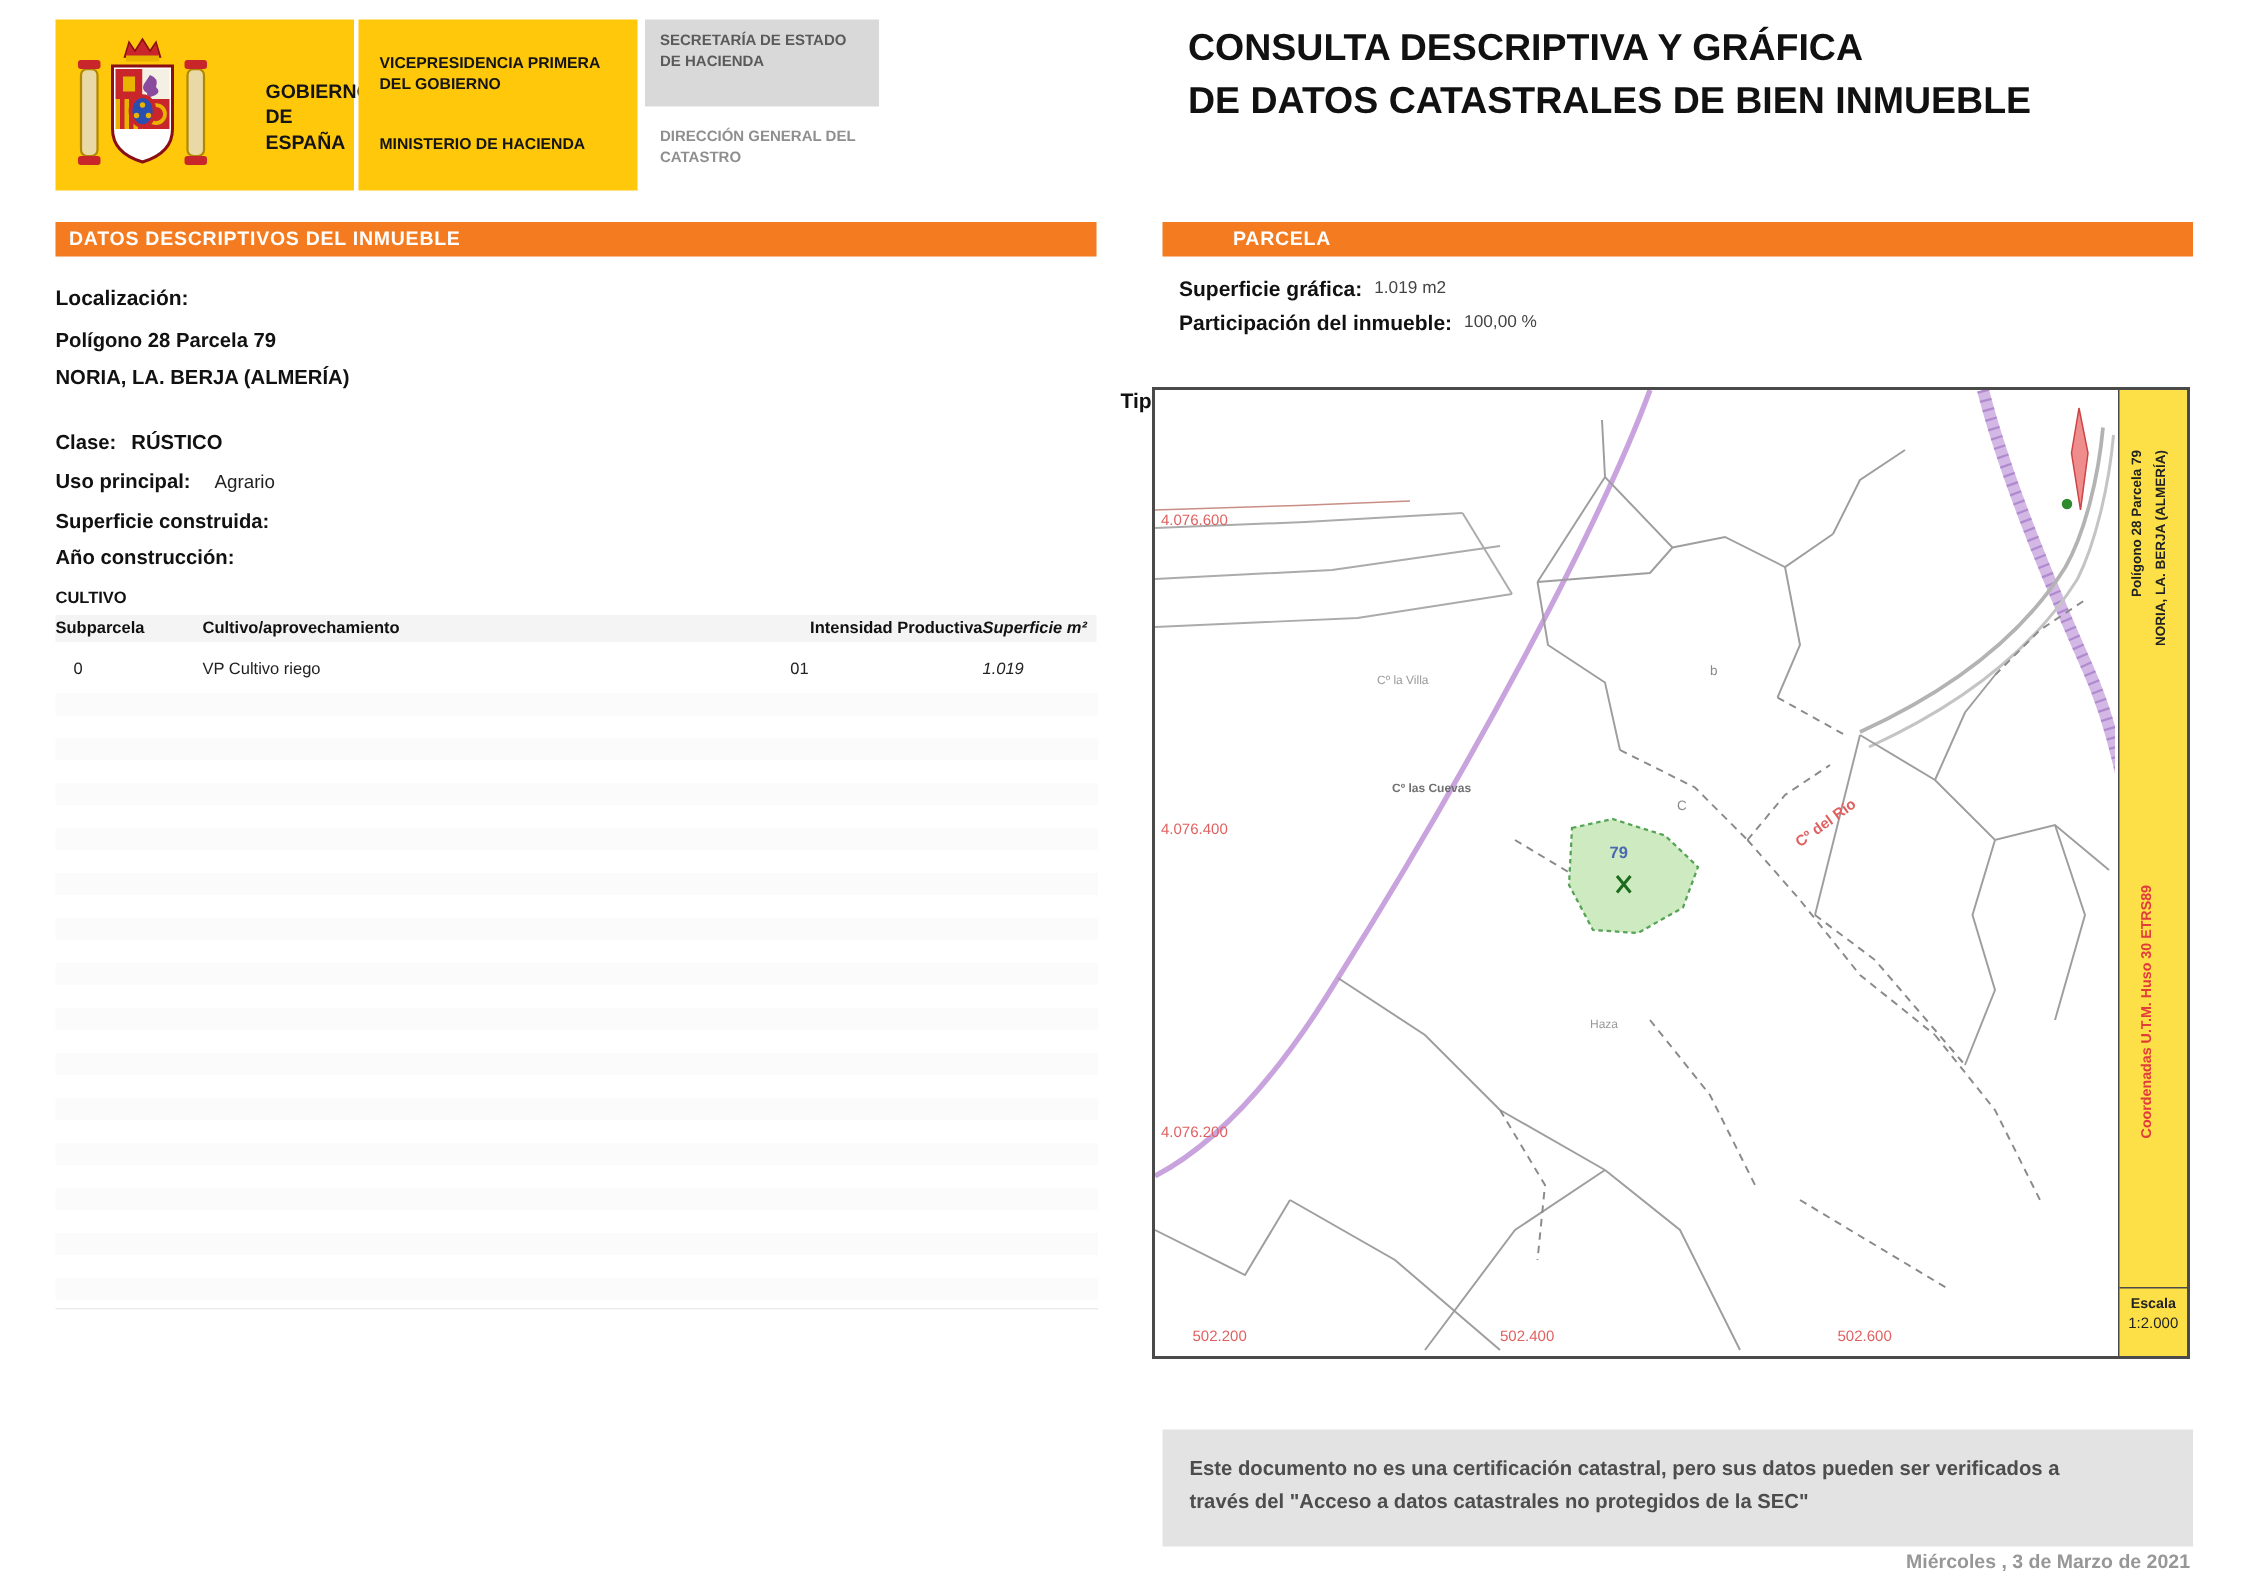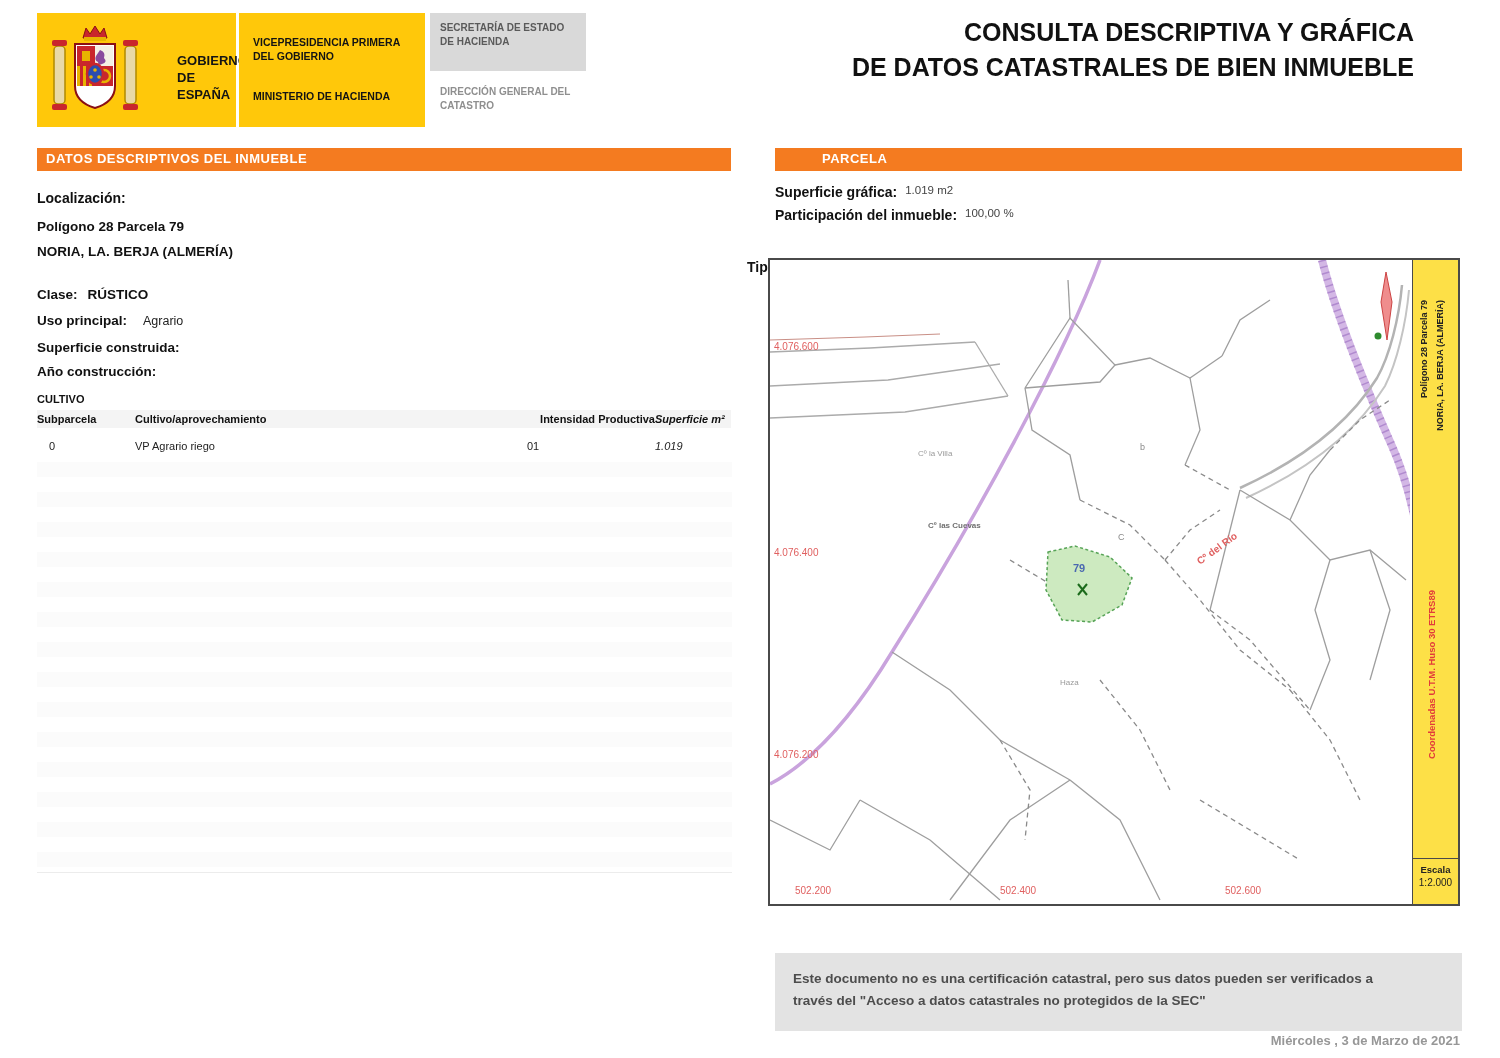--- a/index.html
+++ b/index.html
@@ -11,21 +11,21 @@
   .ybox{background:#FFC80A;}
   .emblem-box{left:37px;top:13px;width:199px;height:114px;}
   .mid-box{left:239px;top:13px;width:186px;height:114px;}
   .gob-text{left:140px;top:40px;font-size:13px;font-weight:bold;line-height:1.3;color:#141414;}
   .vice-text{left:14px;top:22px;font-size:10.5px;font-weight:bold;line-height:1.35;color:#141414;width:160px;}
   .mini-text{left:14px;top:76px;font-size:10.5px;font-weight:bold;line-height:1.35;color:#141414;width:160px;}
   .graybox{left:430px;top:13px;width:156px;height:58px;background:#d9d9d9;padding:8px 10px;box-sizing:border-box;
            font-size:10px;font-weight:bold;color:#5a5a5a;line-height:1.35;}
   .dirgen{left:440px;top:85px;width:140px;font-size:10px;font-weight:bold;color:#8f8f8f;line-height:1.35;}
 
-  .title-wrap{left:754px;top:18px;width:660px;text-align:right;}
+  .title-wrap{left:792px;top:18px;width:660px;text-align:left;}
   .title-l1{font-size:25px;font-weight:bold;color:#111;}
   .title-l2{font-size:25px;font-weight:bold;color:#111;margin-top:6px;}
   .ref-row{left:780px;top:100px;width:660px;display:flex;justify-content:center;gap:22px;align-items:baseline;}
   .ref-label{font-size:15px;font-weight:bold;color:#111;}
   .ref-value{font-size:13px;color:#3c3c3c;letter-spacing:1px;}
 
   
   .orange-bar{background:#F47B20;color:#ffffff;font-size:13px;font-weight:bold;
               padding:3px 0 3px 9px;letter-spacing:.5px;box-sizing:border-box;height:23px;}
   .bar-left{left:37px;top:148px;width:694px;}
@@ -43,21 +43,21 @@
   .chead{font-weight:bold;color:#111;background:#f4f4f4;padding:3px 0;}
   .crow{color:#222;padding:4px 0;}
   .crow .c1{padding-left:12px;}
   .crow .c3{text-align:center;padding-right:60px;}
   .crow .c4{padding-right:20px;}
   .stripes{left:37px;top:462px;width:695px;height:410px;
            background:repeating-linear-gradient(180deg,#fbfbfb 0 15px,#ffffff 15px 30px);
            border-bottom:1px solid #ececec;}
 
   
-  .pr-row{display:flex;gap:8px;align-items:flex-start;}
+  .pr-row{display:flex;gap:8px;align-items:center;margin-left:11px;}
   .pr-label{font-weight:bold;font-size:14px;color:#111;}
   .pr-value{font-size:11.5px;color:#444;}
 
   .mapbox{left:768px;top:258px;width:692px;height:648px;border:2px solid #4a4a4a;box-sizing:border-box;background:#fff;}
   .map-svg{position:absolute;left:0;top:0;}
   .strip{position:absolute;right:0;top:0;width:46px;height:100%;border-left:1.5px solid #4a4a4a;box-sizing:border-box;background:#fde047;}
   .vtext{position:absolute;writing-mode:vertical-rl;transform:rotate(180deg);white-space:nowrap;}
   .vblack{font-size:9px;color:#222;font-weight:bold;}
   .vred{font-size:9.5px;color:#e23b3b;font-weight:bold;}
   .escala-box{position:absolute;bottom:0;left:0;width:100%;height:46px;border-top:1.5px solid #4a4a4a;
@@ -143,21 +143,21 @@
   <div class="abs cultivo-title" style="left:37px;top:393px;">CULTIVO</div>
 
   <div class="abs cgrid chead" style="left:37px;top:410px;width:694px;">
     <span class="c1">Subparcela</span>
     <span class="c2">Cultivo/aprovechamiento</span>
     <span class="c3">Intensidad Productiva</span>
     <span class="c4">Superficie m²</span>
   </div>
   <div class="abs cgrid crow" style="left:37px;top:436px;width:694px;">
     <span class="c1">0</span>
-    <span class="c2">VP Agrario riego</span>
+    <span class="c2">VP Cultivo riego</span>
     <span class="c3">01</span>
     <span class="c4">1.019</span>
   </div>
 
   <div class="abs stripes"></div>
 
   <div class="abs orange-bar bar-right">PARCELA</div>
 
   <div class="abs pr-row" style="left:775px;top:184px;">
     <span class="pr-label">Superficie gráfica:</span>

